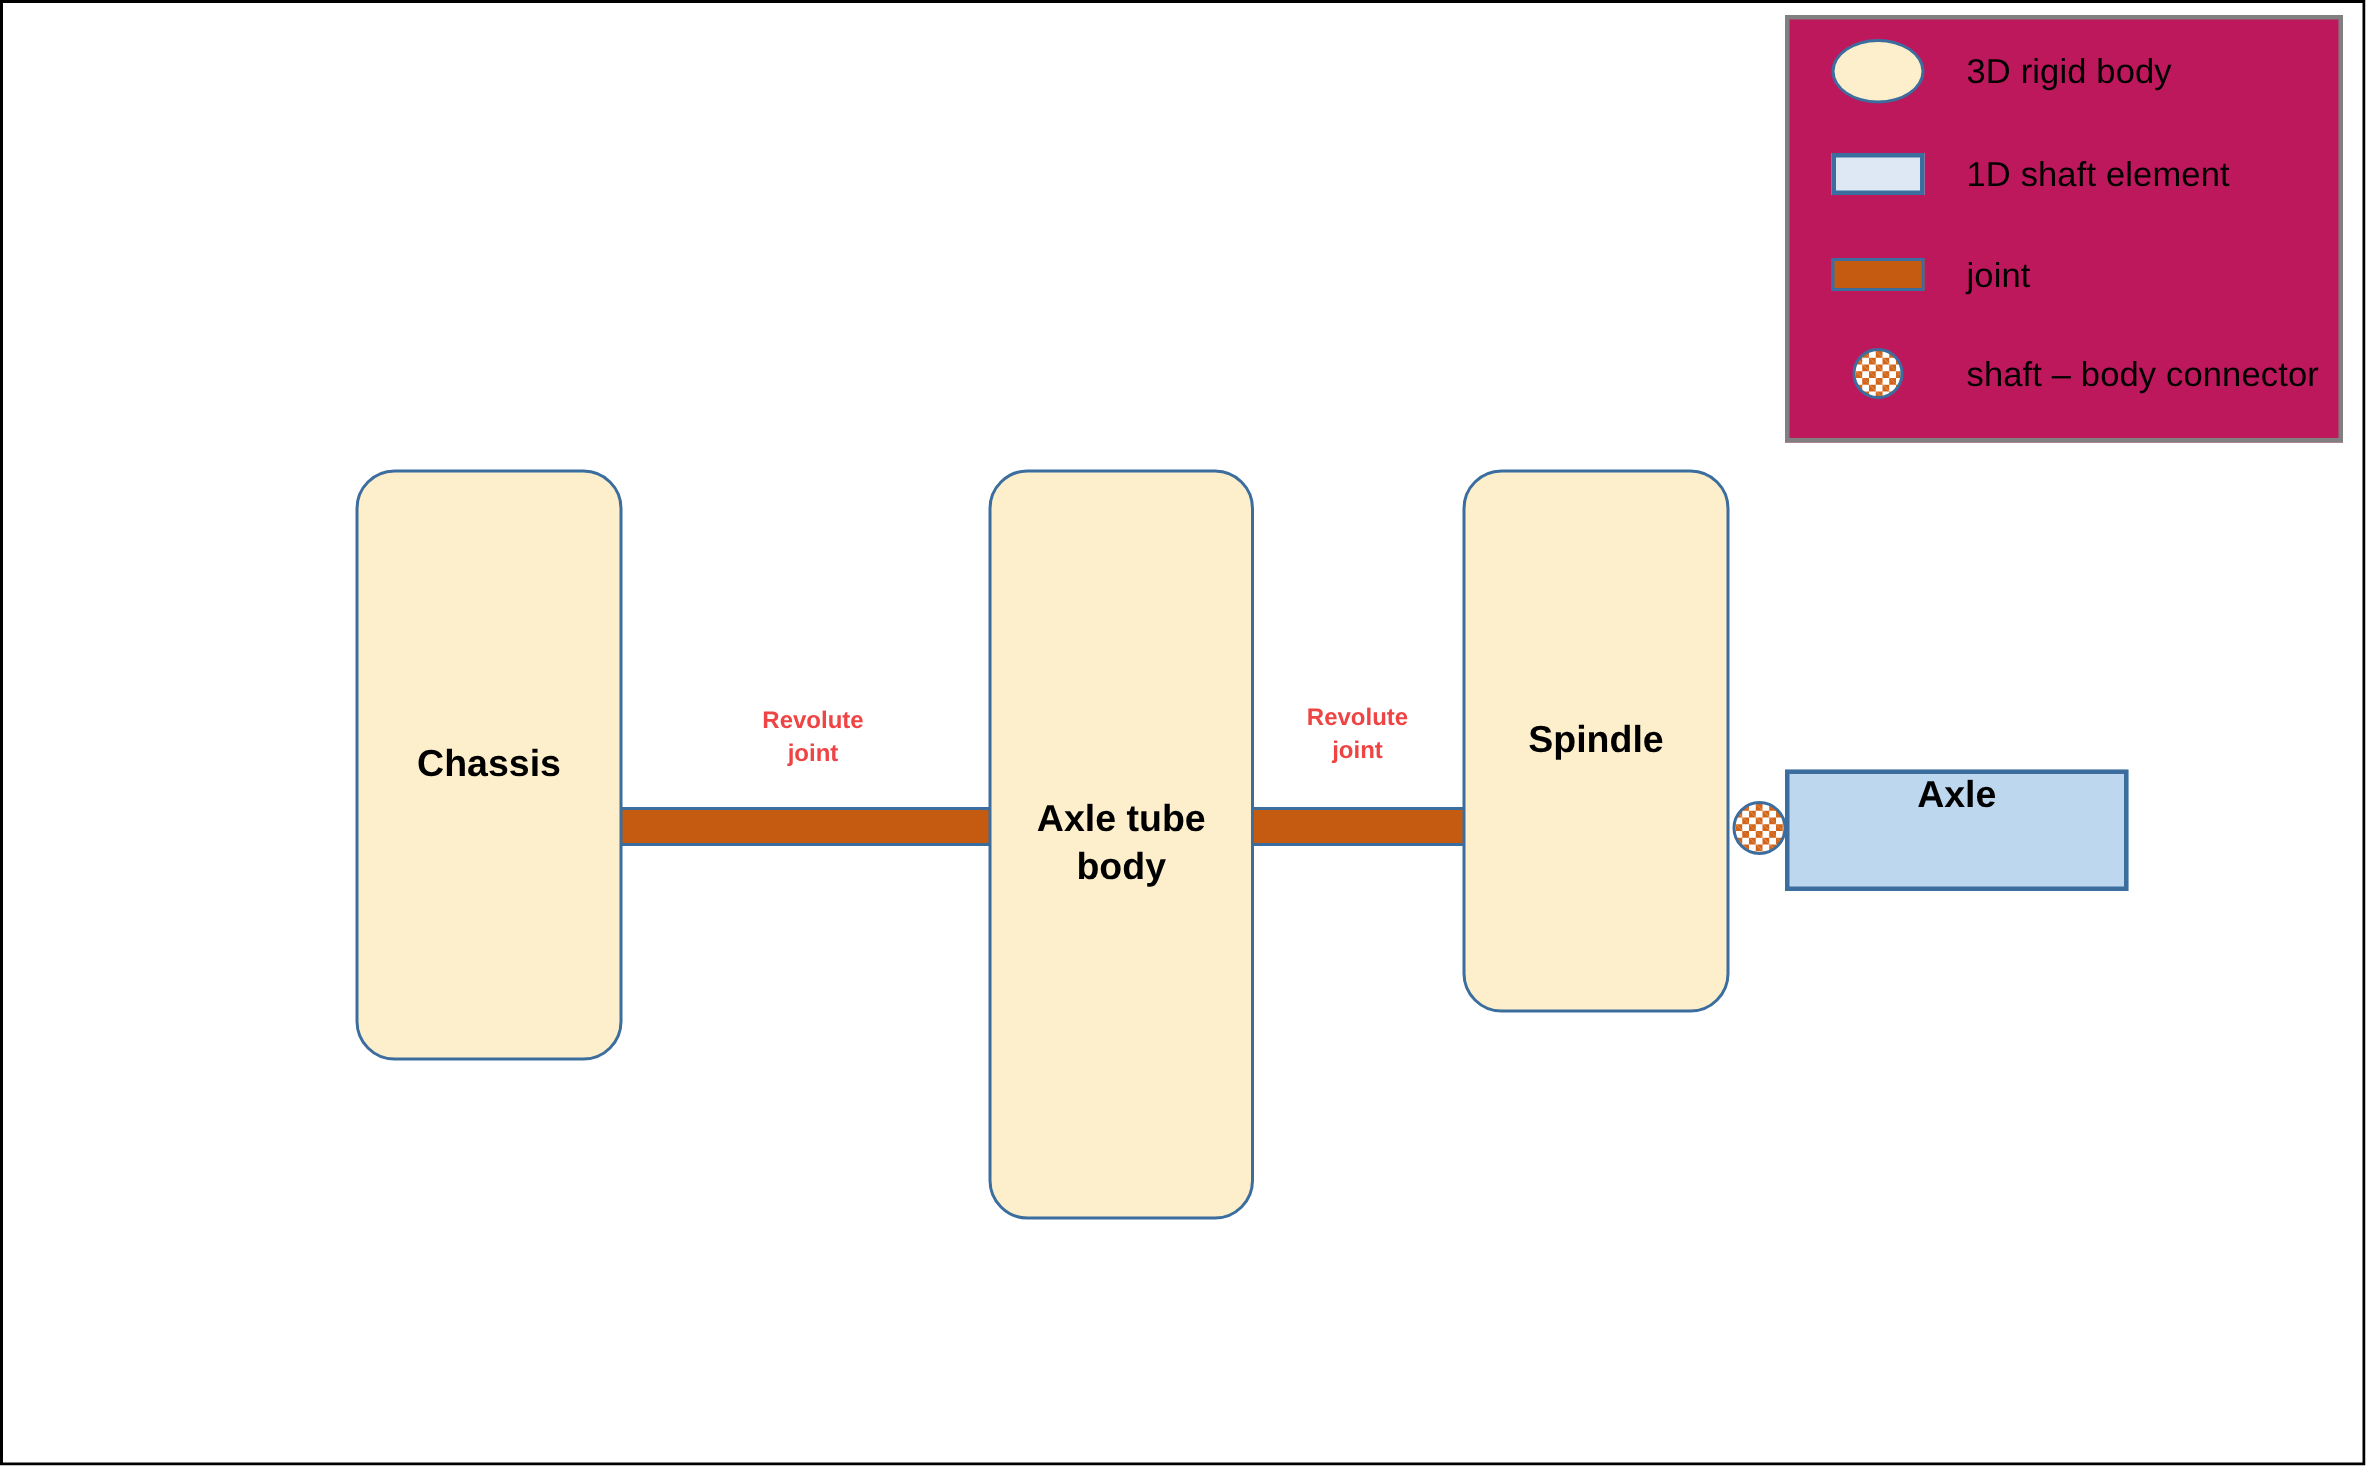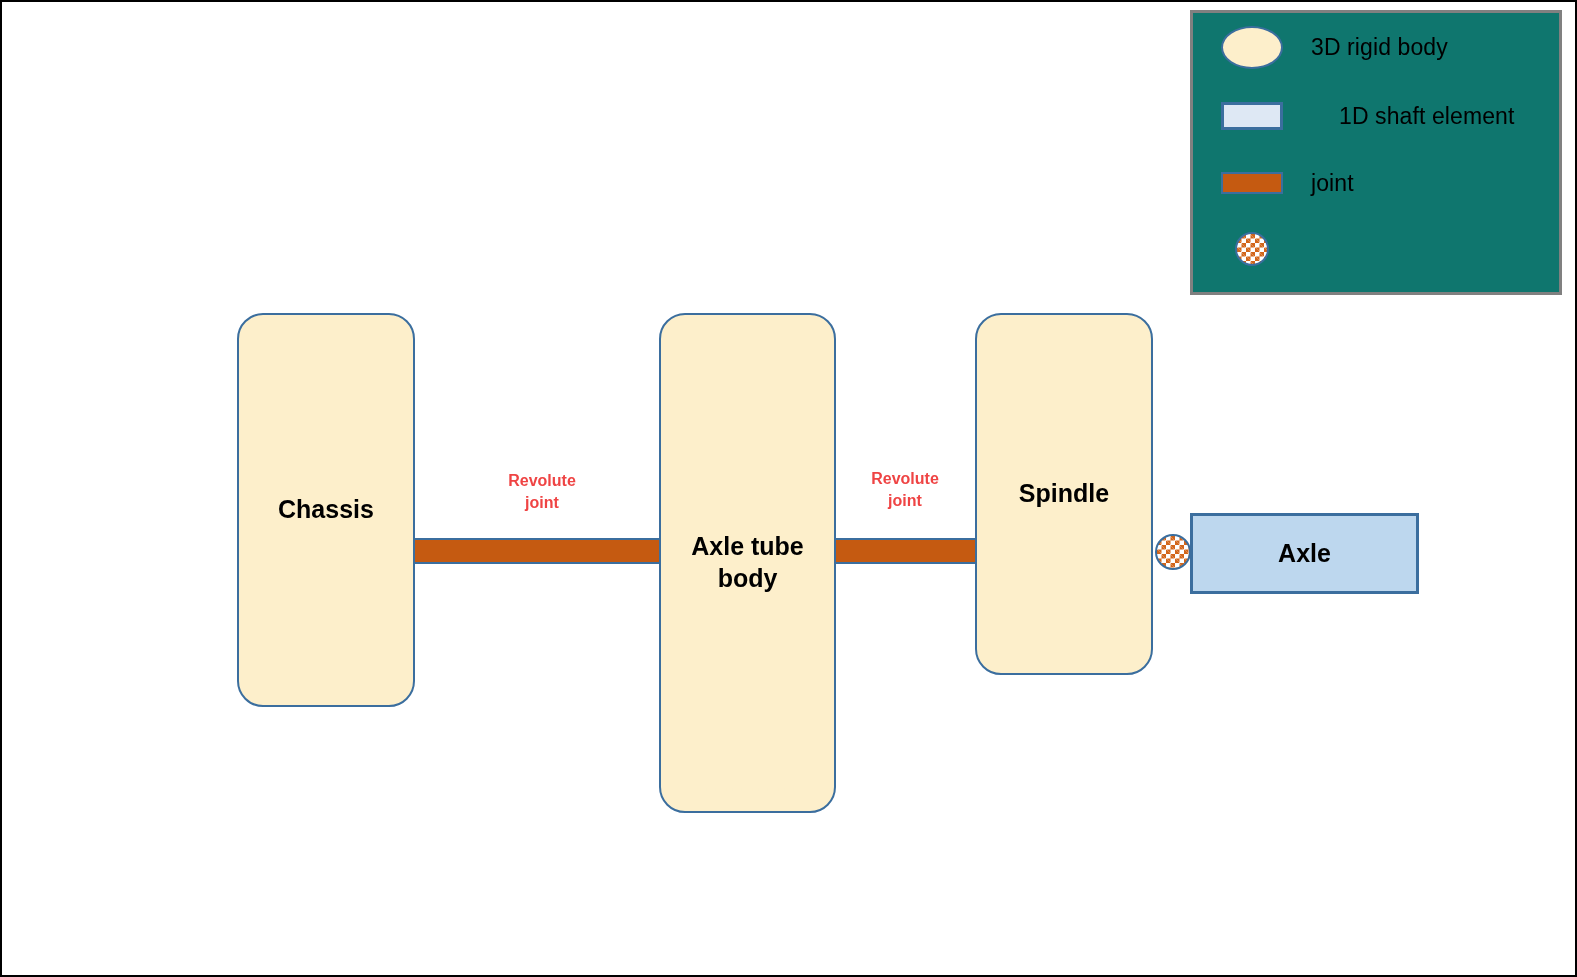--- a/index.html
+++ b/index.html
@@ -20,21 +20,21 @@
     overflow: hidden;
   }
 
   
   .legend {
     position: absolute;
     left: 1188px;
     top: 8px;
     width: 372px;
     height: 285px;
-    background: #0f766e;
+    background: #be185d;
     border: 3px solid #808080;
     box-sizing: border-box;
   }
   .legend-row {
     position: absolute;
     left: 0;
     width: 100%;
     height: 52px;
     display: flex;
     align-items: center;
@@ -131,21 +131,21 @@
     white-space: pre-line;
   }
 
   
   .shaft-box {
     position: absolute;
     background: #bdd7ee;
     border: 3px solid #3b6e9e;
     box-sizing: border-box;
     display: flex;
-    align-items: center;
+    align-items: flex-start;
     justify-content: center;
   }
   .shaft-label {
     font-size: 25px;
     font-weight: bold;
     color: #000000;
   }
 
   
   .connector-node {
@@ -170,38 +170,39 @@
 
   <div class="legend">
 
     <div class="legend-row" style="top:8px;">
       <div class="legend-swatch-cell">
         <div class="sw-ellipse"></div>
       </div>
       <div class="legend-label">3D rigid body</div>
     </div>
 
-    <div class="legend-row" style="top:77px;gap:28px;">
+    <div class="legend-row" style="top:77px;">
       <div class="legend-swatch-cell">
         <div class="sw-shaft"></div>
       </div>
       <div class="legend-label">1D shaft element</div>
     </div>
 
     <div class="legend-row" style="top:144px;">
       <div class="legend-swatch-cell">
         <div class="sw-joint"></div>
       </div>
       <div class="legend-label">joint</div>
     </div>
 
     <div class="legend-row" style="top:210px;">
       <div class="legend-swatch-cell">
         <div class="sw-connector"></div>
       </div>
+      <div class="legend-label">shaft – body connector</div>
     </div>
 
   </div>
 
   <div class="joint-bar" style="left:410px; top:536px; width:260px; height:26px;"></div>
 
   <div class="joint-bar" style="left:830px; top:536px; width:150px; height:26px;"></div>
 
   <div class="body-box" style="left:235px; top:311px; width:178px; height:394px;">
     <div class="body-label">Chassis</div>

